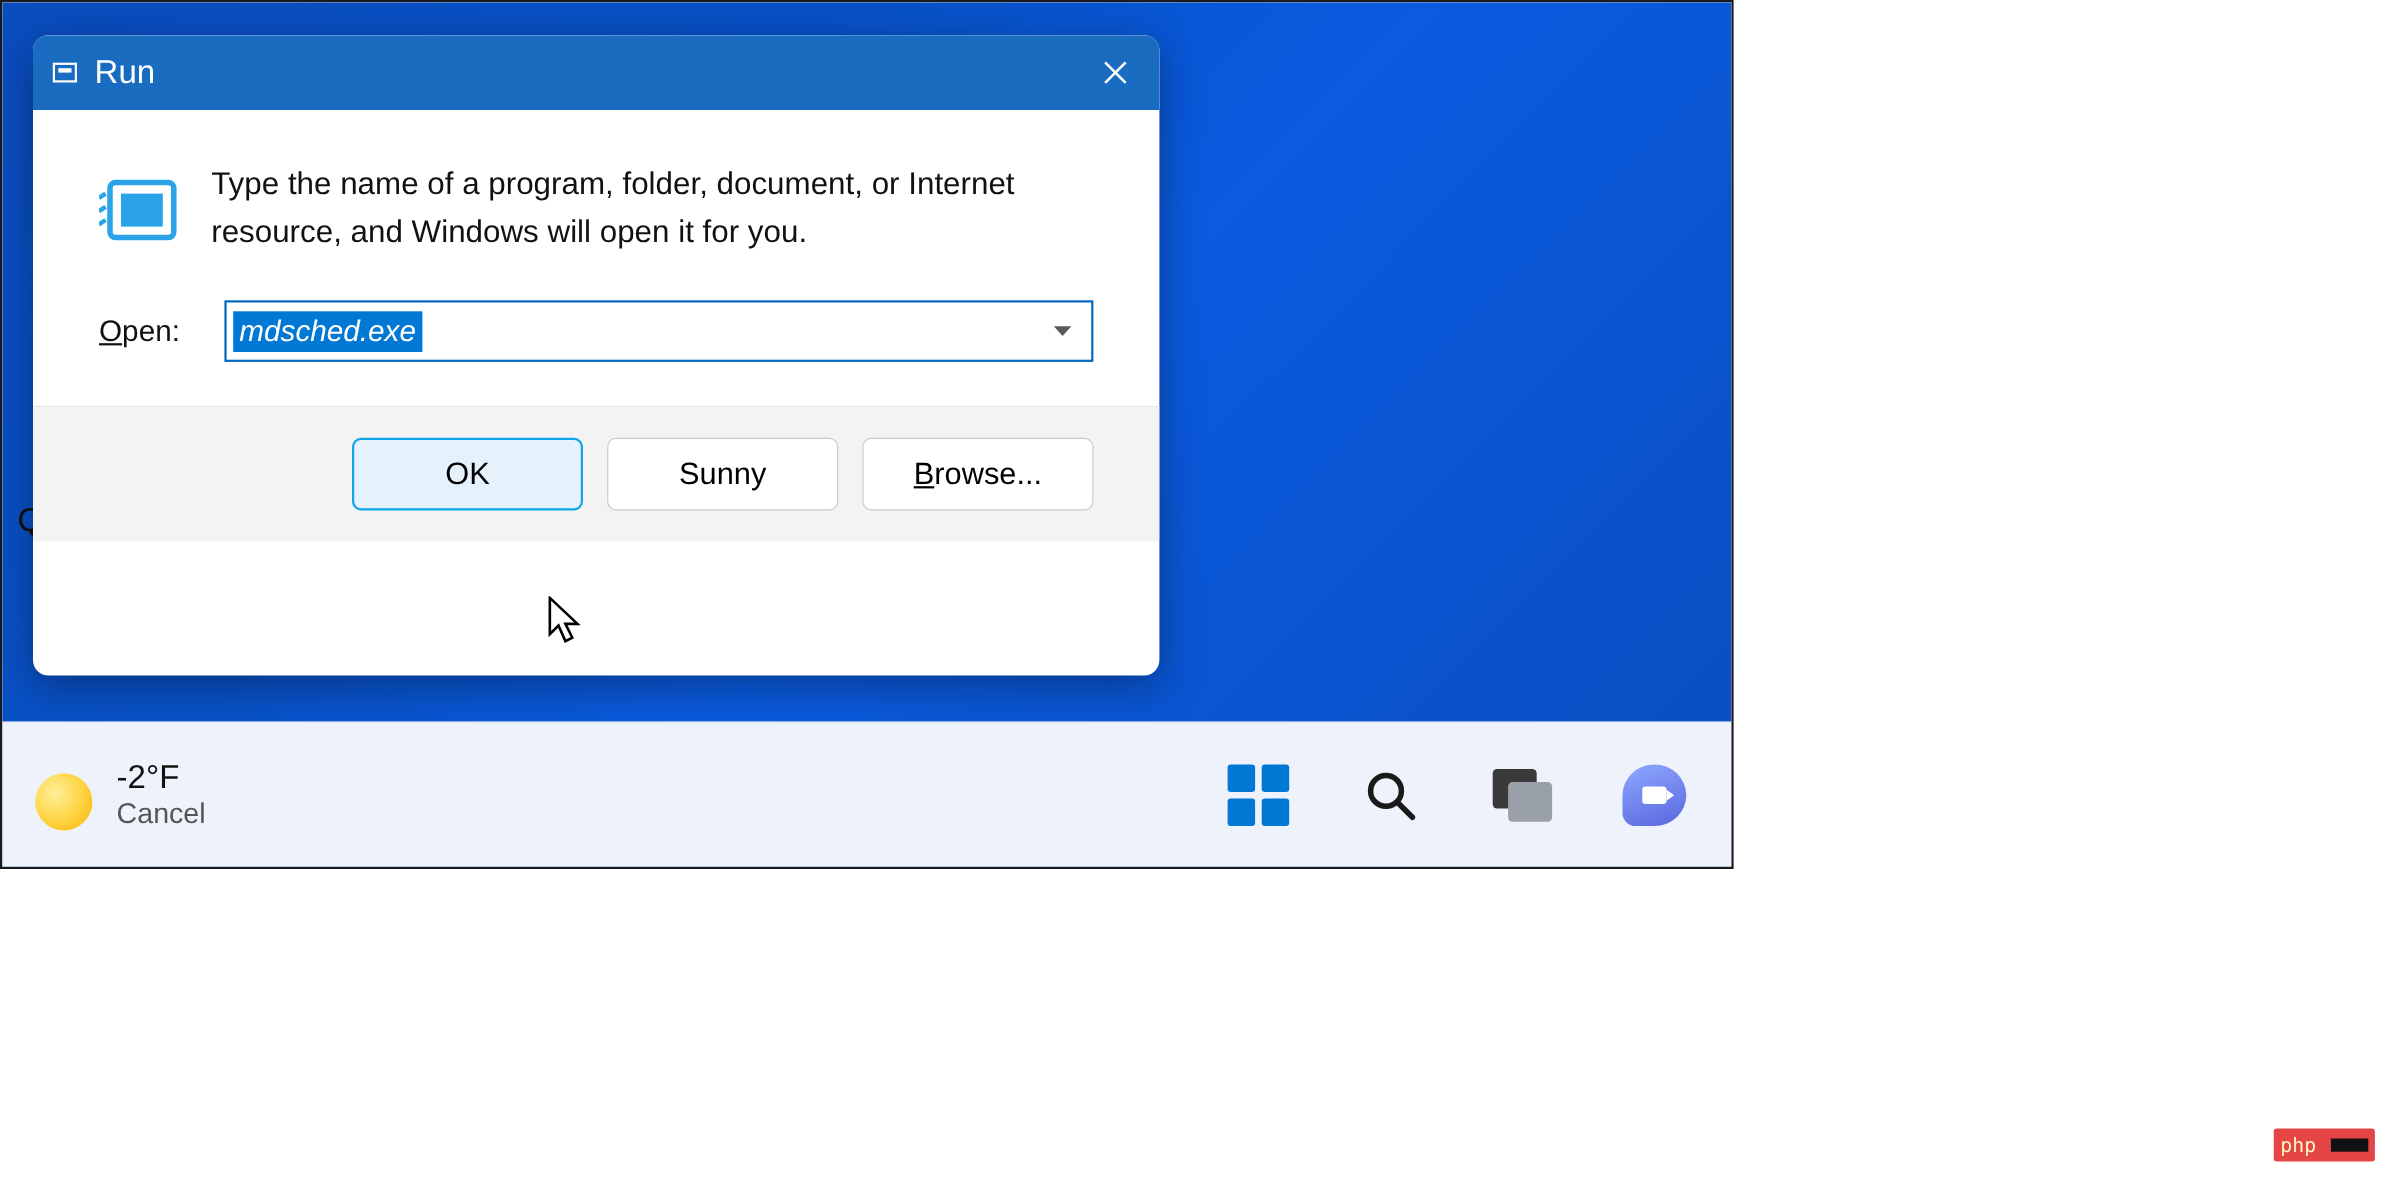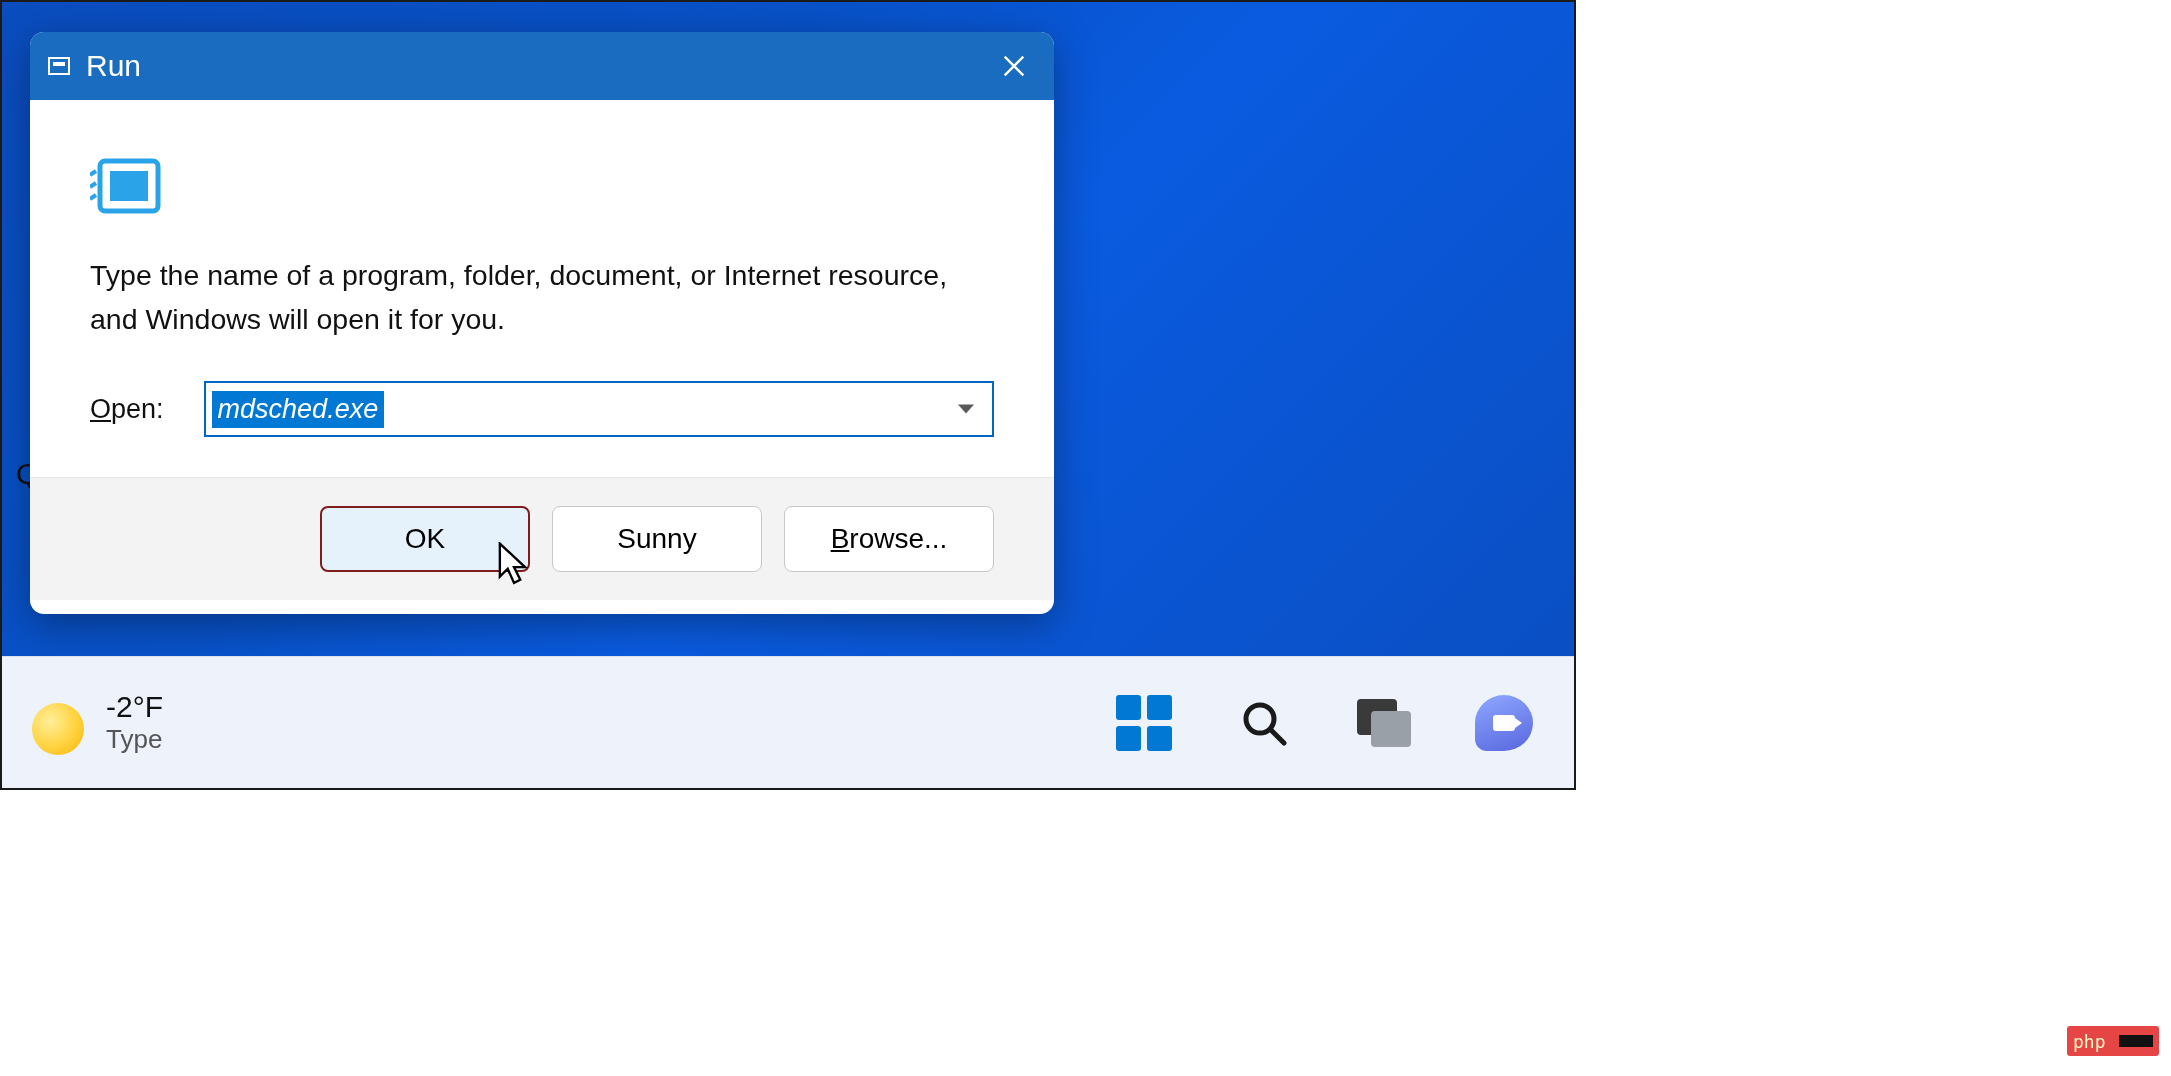--- a/index.html
+++ b/index.html
@@ -69,23 +69,22 @@
   margin-left: auto;
   width: 68px; height: 68px;
   display: flex; align-items: center; justify-content: center;
   color: #fff;
   cursor: pointer;
 }
 .close-btn svg { width: 28px; height: 28px; }
 .body-top {
   padding: 45px 60px 40px 60px;
   display: flex;
-  align-items: flex-start;
+  align-items: center;
   gap: 30px;
-  flex-direction: column;
 }
 .run-bigicon { width: 72px; margin-top: 6px; flex: 0 0 72px; }
 .desc {
   font-size: 28.5px;
   color: #111;
   line-height: 1.55;
 }
 .open-row {
   padding: 0 60px 40px 60px;
   display: flex;
@@ -137,21 +136,21 @@
   height: 66px;
   border: 1px solid #c8c8c8;
   border-radius: 8px;
   background: #fff;
   font-size: 28px;
   font-family: inherit;
   cursor: pointer;
   display: flex; align-items: center; justify-content: center;
 }
 .btn.primary {
-  border: 2px solid #7f1d1d;
+  border: 2px solid #0ea5e9;
   background: #e5f1fb;
 }
 .btn .u { text-decoration: underline; }
 .cursor {
   position: absolute;
   left: 468px; top: 510px;
   width: 32px; height: 44px;
   z-index: 50;
 }
 .taskbar {
@@ -258,21 +257,21 @@
     <svg class="cursor" viewBox="0 0 20 28">
       <path d="M1 1 L1 22 L6 17 L10 26 L14 24 L10 16 L17 16 Z" fill="#fff" stroke="#000" stroke-width="1.5"></path>
     </svg>
   </div>
 
   <div class="taskbar">
     <div class="weather">
       <div class="sun"></div>
       <div class="wtxt">
         <div class="t">-2°F</div>
-        <div class="c">Type</div>
+        <div class="c">Cancel</div>
       </div>
     </div>
     <div class="task-icons">
       <div class="ticon">
         <div class="start-grid">
             <div></div>
             <div></div>
             <div></div>
             <div></div>
           </div>

